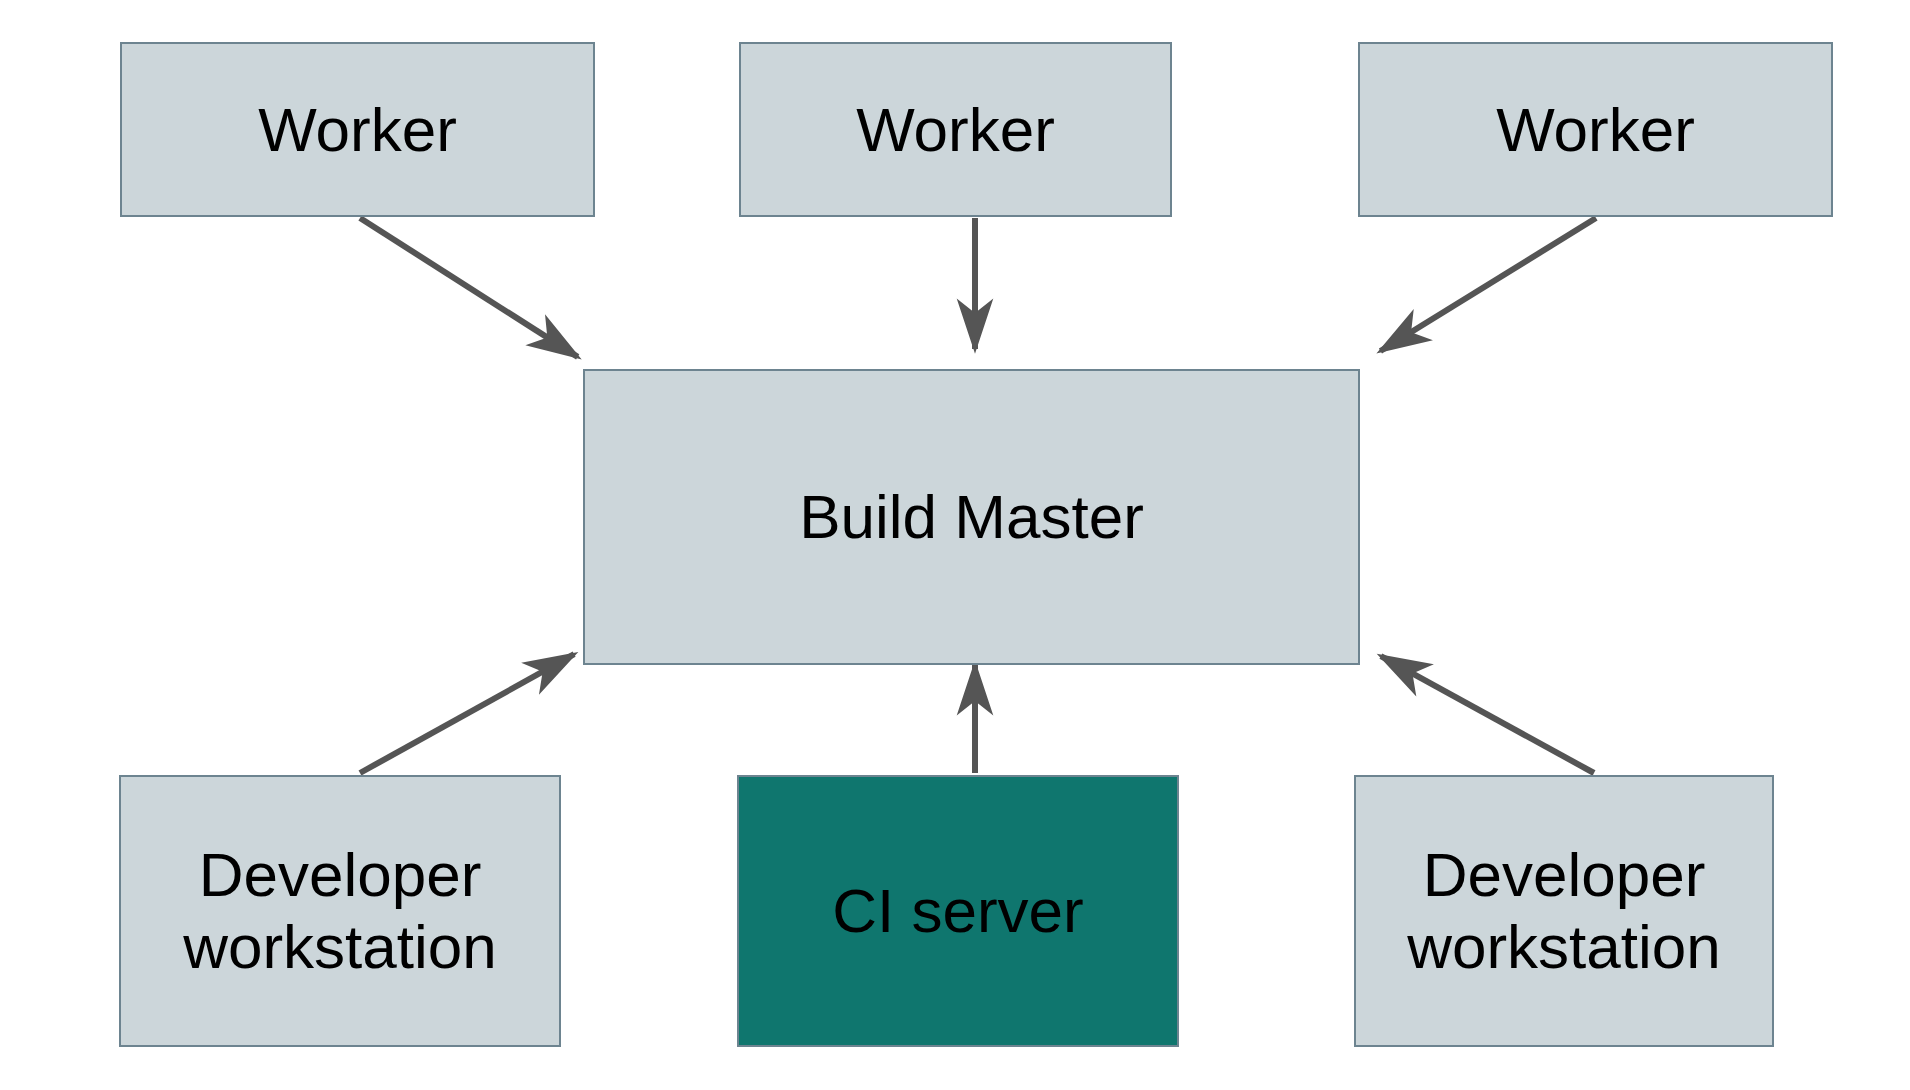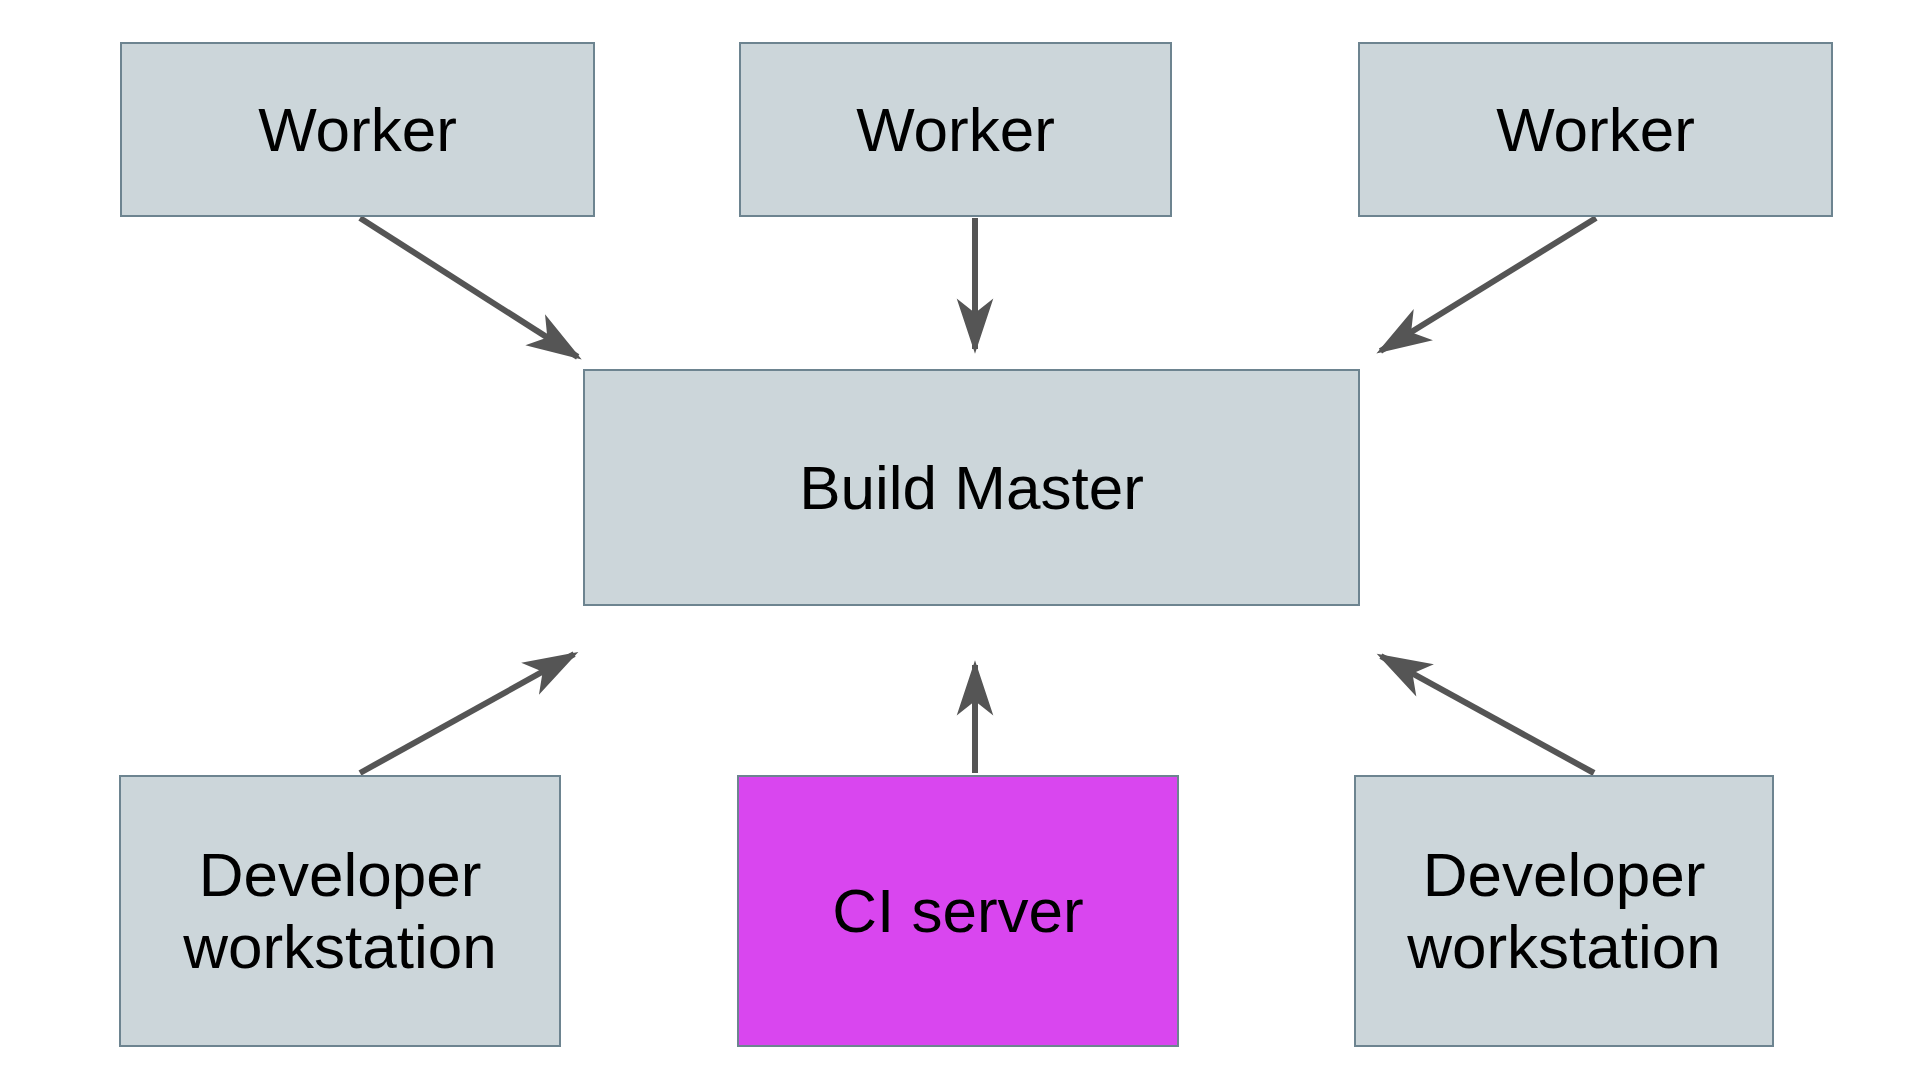--- a/index.html
+++ b/index.html
@@ -44,21 +44,21 @@
     display: block;
     padding: 0 10px;
     white-space: pre-line;
     font-weight: 400;
   }
   
   #node-worker-1 { left: 120px; top: 42px;  width: 475px; height: 175px; font-size: 62px; }
   #node-worker-2 { left: 739px; top: 42px;  width: 433px; height: 175px; font-size: 62px; }
   #node-worker-3 { left: 1358px; top: 42px; width: 475px; height: 175px; font-size: 62px; }
   
-  #node-build-master { left: 583px; top: 369px; width: 777px; height: 237px; font-size: 62px; }
+  #node-build-master { left: 583px; top: 369px; width: 777px; height: 296px; font-size: 62px; }
   
   #node-dev-ws-left  { left: 119px;  top: 775px; width: 442px; height: 272px; font-size: 62px; }
   #node-ci-server    { left: 737px;  top: 775px; width: 442px; height: 272px; font-size: 62px; }
   #node-dev-ws-right { left: 1354px; top: 775px; width: 420px; height: 272px; font-size: 62px; }
 </style>
 </head>
 <body>
 
 <div id="canvas" style="background: rgb(255, 255, 255);">
 
@@ -92,21 +92,21 @@
 
   <div class="node" id="node-build-master" style="background: rgb(204, 214, 218); border-color: rgb(109, 132, 144); color: rgb(0, 0, 0);">
     <span class="node-label">Build Master</span>
   </div>
 
   <div class="node" id="node-dev-ws-left" style="background: rgb(204, 214, 218); border-color: rgb(109, 132, 144); color: rgb(0, 0, 0);">
     <span class="node-label">Developer
 workstation</span>
   </div>
 
-  <div class="node" id="node-ci-server" style="background: #d946ef; border-color: rgb(109, 132, 144); color: rgb(0, 0, 0);">
+  <div class="node" id="node-ci-server" style="background: #0f766e; border-color: rgb(109, 132, 144); color: rgb(0, 0, 0);">
     <span class="node-label">CI server</span>
   </div>
 
   <div class="node" id="node-dev-ws-right" style="background: rgb(204, 214, 218); border-color: rgb(109, 132, 144); color: rgb(0, 0, 0);">
     <span class="node-label">Developer
 workstation</span>
   </div>
 
 </div>
 

